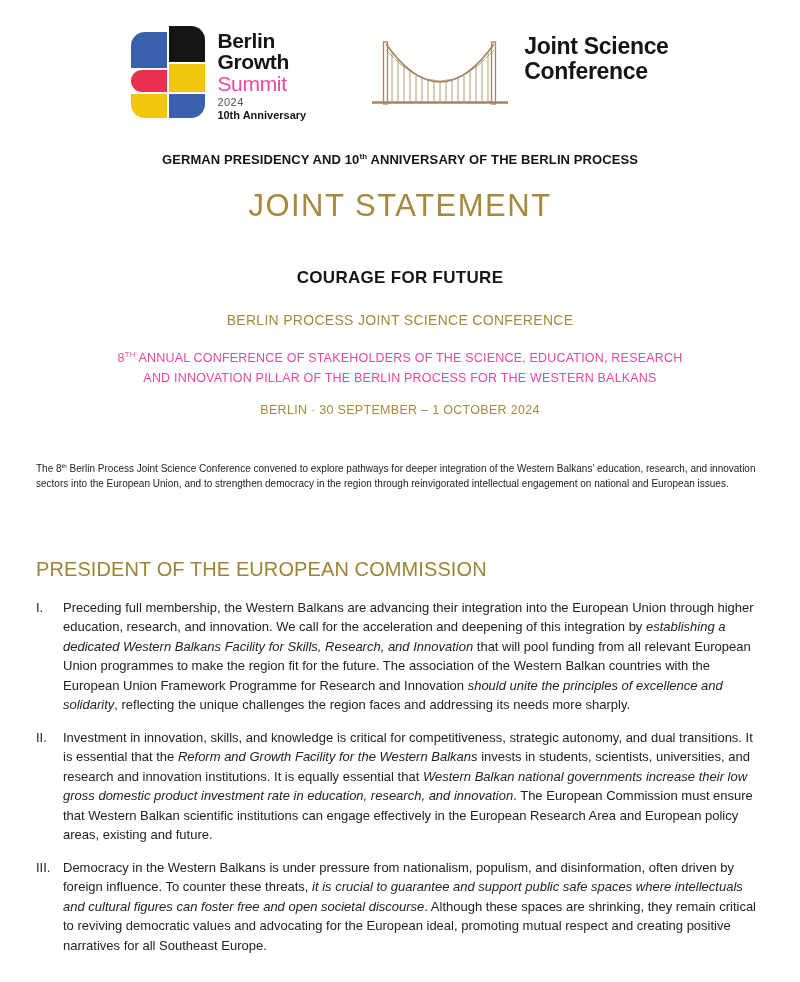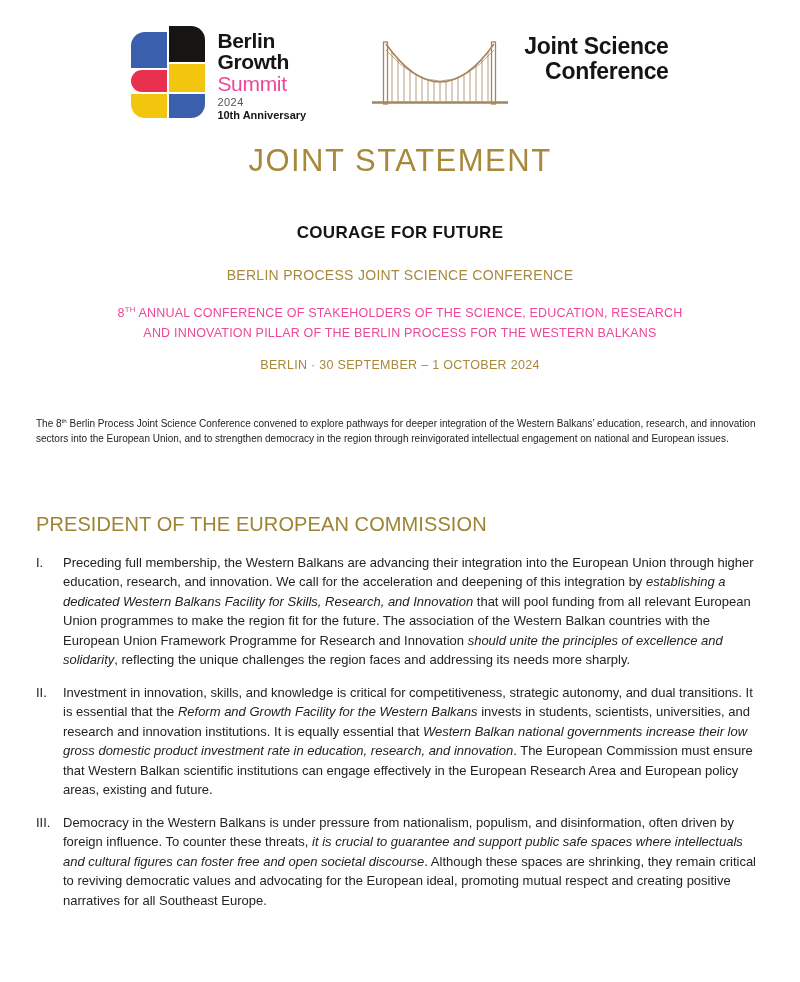--- a/index.html
+++ b/index.html
@@ -20,21 +20,21 @@
   .m-yellow1{ left:38px; top:38px; width:36px; height:28px; background:#f2c50f; }
   .m-yellow2{ left:0;  top:68px; width:36px; height:24px; background:#f2c50f; border-radius:0 0 0 14px; }
   .m-blue2  { left:38px; top:68px; width:36px; height:24px; background:#3a5fac; border-radius:0 0 14px 0; }
   .summit-text { line-height:1.02; padding-top:4px; }
   .summit-line { font-size:21px; font-weight:bold; color:#161514; letter-spacing:-0.3px; }
   .summit-line.light { font-weight:normal; color:#ec4899; }
   .summit-year { font-size:11px; color:#555; margin-top:3px; letter-spacing:0.5px; }
   .summit-anniv { font-size:11px; font-weight:bold; color:#161514; margin-top:2px; }
   .jsc-group { display:flex; align-items:flex-start; gap:14px; }
   .bridge { flex-shrink:0; margin-top:2px; }
-  .jsc-text { padding-top:8px;text-align:right; }
+  .jsc-text { padding-top:8px; }
   .jsc-line { font-size:23px; font-weight:bold; color:#161514; line-height:1.08; letter-spacing:-0.3px; }
   .jsc-sub { font-size:18px; font-weight:bold; color:#161514; margin-top:7px; letter-spacing:0.4px; }
   
   .banner { margin-top:30px; text-align:center; font-size:13px; font-weight:bold; color:#161514; letter-spacing:0.1px; }
   .title { margin-top:21px; text-align:center; font-size:31px; color:#a8893c; letter-spacing:1.5px; font-weight:400; }
   .courage { margin-top:44px; text-align:center; font-size:17px; font-weight:bold; color:#161514; letter-spacing:0.3px; }
   .conference { margin-top:24px; text-align:center; font-size:14px; color:#a8893c; letter-spacing:0.3px; }
   .conference-sub { margin-top:20px; text-align:center; font-size:12.5px; color:#ec4899; line-height:1.6; letter-spacing:0.2px; }
   .dateline { margin-top:15px; text-align:center; font-size:12.5px; color:#a8893c; letter-spacing:0.3px; }
   
@@ -99,20 +99,21 @@
           <line x1="2" y1="74.5" x2="138" y2="74.5" stroke-width="2.4"></line>
         </g>
       </svg>
       <div class="jsc-text">
         <div class="jsc-line">Joint Science</div>
         <div class="jsc-line">Conference</div>
       </div>
     </div>
   </div>
 
+  <div class="banner"><span>GERMAN PRESIDENCY AND 10</span><sup>th</sup><span> ANNIVERSARY OF THE BERLIN PROCESS</span></div>
 
   <h1 class="title">JOINT STATEMENT</h1>
 
   <div class="courage">COURAGE FOR FUTURE</div>
 
   <div class="conference">BERLIN PROCESS JOINT SCIENCE CONFERENCE</div>
 
   <div class="conference-sub"><span>8</span><sup>TH</sup><span> ANNUAL CONFERENCE OF STAKEHOLDERS OF THE SCIENCE, EDUCATION, RESEARCH</span><br><span>AND INNOVATION PILLAR OF THE BERLIN PROCESS FOR THE WESTERN BALKANS</span></div>
 
   <div class="dateline">BERLIN · 30 SEPTEMBER – 1 OCTOBER 2024</div>

